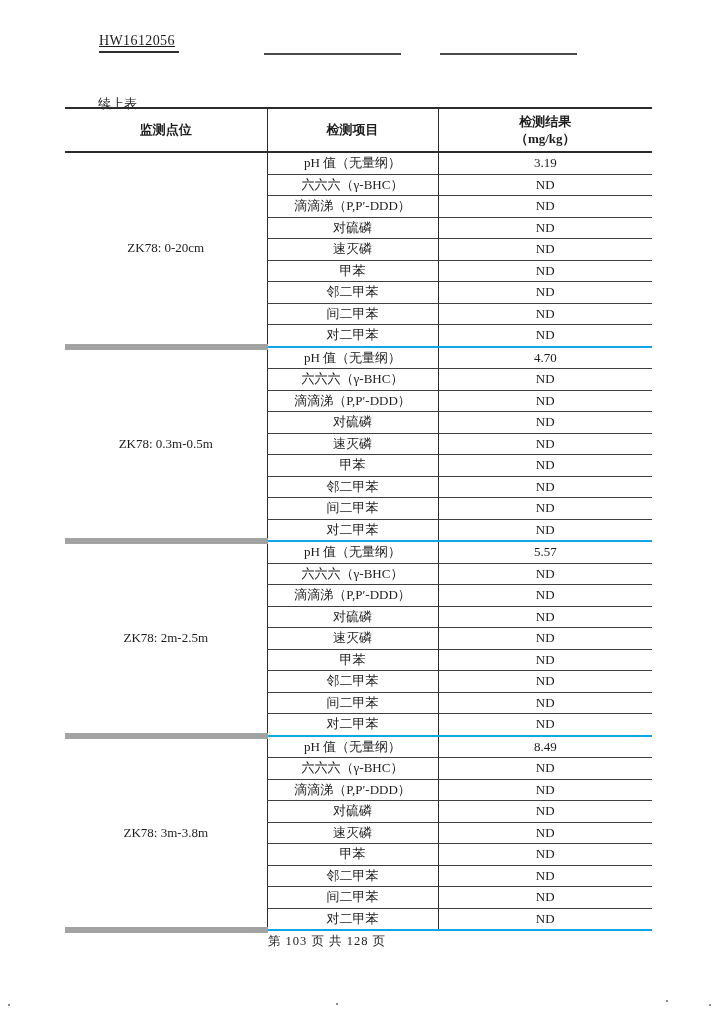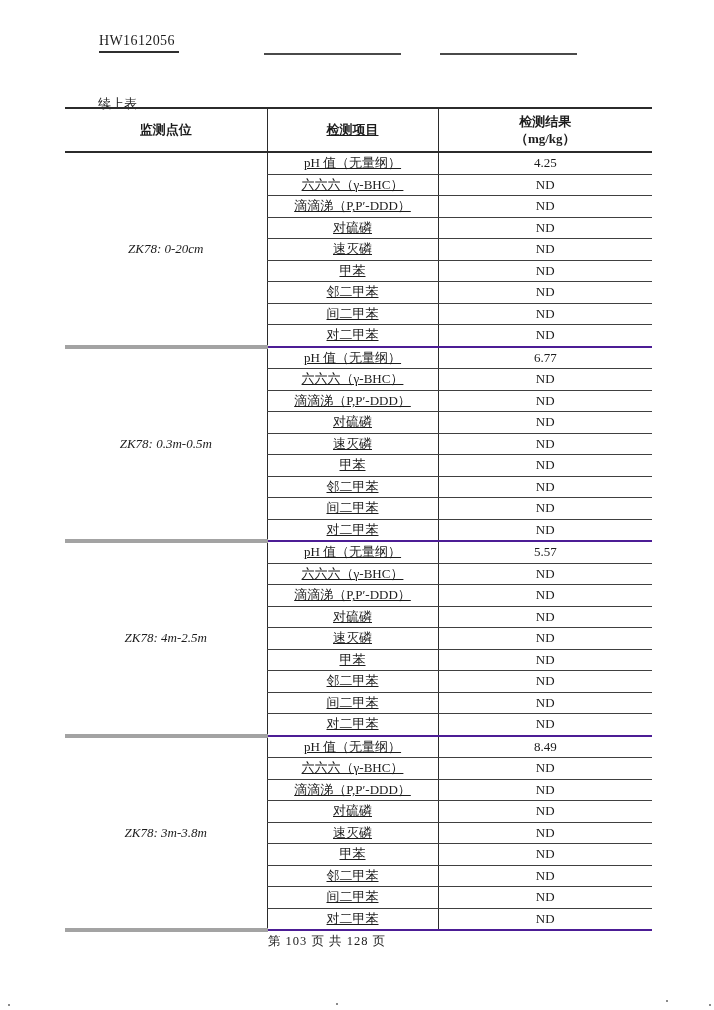--- a/index.html
+++ b/index.html
@@ -4,41 +4,41 @@
 <style>
   html,body { margin:0; padding:0; }
   body {
     width:714px; height:1010px; position:relative; overflow:hidden;
     background:#ffffff; color:#1c1c1c;
     font-family:"Liberation Serif","DejaVu Serif",serif;
   }
   .doc-number {
     position:absolute; left:99px; top:33px;
     font-size:14px; letter-spacing:0.4px;
-    border-bottom:2px solid #2f2f2f; padding:0 4px 2px 0;
+    border-bottom:2px solid #2f2f2f; padding:0 4px 2px 0;text-decoration:underline;
   }
   .artifact-line { position:absolute; height:2px; background:#4a4a4a; top:53px; }
   .artifact-line.a1 { left:264px; width:137px; }
   .artifact-line.a2 { left:440px; width:137px; }
   .cont-label { position:absolute; left:98px; top:95px; font-size:13px; }
 
   .table-wrap { position:absolute; left:65px; top:107px; }
   table.results { border-collapse:collapse; table-layout:fixed; width:587px; border-top:2px solid #2b2b2b; }
   col.c-site { width:202px; }
   col.c-item { width:171px; }
   col.c-val  { width:214px; }
   thead tr { border-bottom:2px solid #2b2b2b; }
   th { font-weight:bold; font-size:13px; text-align:center; padding:2px 0; vertical-align:middle; }
   th.head-site { height:38px;margin-top:11px; }
-  th.head-item, td.item-cell { border-left:1.5px solid #2b2b2b; border-right:1.5px solid #2b2b2b;text-decoration:underline; }
+  th.head-item, td.item-cell { border-left:1.5px solid #2b2b2b; border-right:1.5px solid #2b2b2b; }
   th .hline { line-height:17px; }
   td { font-size:13px; text-align:center; height:20.5px; padding:0; vertical-align:middle; }
   td.item-cell, td.value-cell { border-bottom:1px solid #404040; }
-  td.site-cell { border-bottom:4px solid #a3a3a3; font-size:13px;font-style:italic; }
-  tr.group-end td.item-cell, tr.group-end td.value-cell { border-bottom:2px solid #4c1d95; }
+  td.site-cell { border-bottom:6px solid #a3a3a3; font-size:13px; }
+  tr.group-end td.item-cell, tr.group-end td.value-cell { border-bottom:2px solid #0ea5e9; }
 
   .page-footer {
     position:absolute; top:933px; left:0; width:654px;
     text-align:center; font-size:12.5px; letter-spacing:1px;
   }
   .speck { position:absolute; width:2px; height:2px; background:#8a8a8a; }
   .s1 { left:8px; top:1004px; }
   .s2 { left:336px; top:1003px; }
   .s3 { left:666px; top:1000px; }
   .s4 { left:709px; top:1004px; }
@@ -65,21 +65,21 @@
         <th class="head-result">
           <div class="hline">检测结果</div>
           <div class="hline">（mg/kg）</div>
         </th>
       </tr>
     </thead>
     <tbody>
         <tr>
           <td rowspan="9" class="site-cell">ZK78: 0-20cm</td>
           <td class="item-cell">pH 值（无量纲）</td>
-          <td class="value-cell">4.25</td>
+          <td class="value-cell">3.19</td>
         </tr>
         <tr>
           <td class="item-cell">六六六（γ-BHC）</td>
           <td class="value-cell">ND</td>
         </tr>
         <tr>
           <td class="item-cell">滴滴涕（P,P′-DDD）</td>
           <td class="value-cell">ND</td>
         </tr>
         <tr>
@@ -102,56 +102,56 @@
           <td class="item-cell">间二甲苯</td>
           <td class="value-cell">ND</td>
         </tr>
         <tr class="group-end">
           <td class="item-cell">对二甲苯</td>
           <td class="value-cell">ND</td>
         </tr>
         <tr>
           <td rowspan="9" class="site-cell">ZK78: 0.3m-0.5m</td>
           <td class="item-cell">pH 值（无量纲）</td>
-          <td class="value-cell">6.77</td>
-        </tr>
-        <tr>
-          <td class="item-cell">六六六（γ-BHC）</td>
-          <td class="value-cell">ND</td>
-        </tr>
-        <tr>
-          <td class="item-cell">滴滴涕（P,P′-DDD）</td>
-          <td class="value-cell">ND</td>
-        </tr>
-        <tr>
-          <td class="item-cell">对硫磷</td>
-          <td class="value-cell">ND</td>
-        </tr>
-        <tr>
-          <td class="item-cell">速灭磷</td>
-          <td class="value-cell">ND</td>
-        </tr>
-        <tr>
-          <td class="item-cell">甲苯</td>
-          <td class="value-cell">ND</td>
-        </tr>
-        <tr>
-          <td class="item-cell">邻二甲苯</td>
-          <td class="value-cell">ND</td>
-        </tr>
-        <tr>
-          <td class="item-cell">间二甲苯</td>
-          <td class="value-cell">ND</td>
-        </tr>
-        <tr class="group-end">
-          <td class="item-cell">对二甲苯</td>
-          <td class="value-cell">ND</td>
-        </tr>
-        <tr>
-          <td rowspan="9" class="site-cell">ZK78: 4m-2.5m</td>
+          <td class="value-cell">4.70</td>
+        </tr>
+        <tr>
+          <td class="item-cell">六六六（γ-BHC）</td>
+          <td class="value-cell">ND</td>
+        </tr>
+        <tr>
+          <td class="item-cell">滴滴涕（P,P′-DDD）</td>
+          <td class="value-cell">ND</td>
+        </tr>
+        <tr>
+          <td class="item-cell">对硫磷</td>
+          <td class="value-cell">ND</td>
+        </tr>
+        <tr>
+          <td class="item-cell">速灭磷</td>
+          <td class="value-cell">ND</td>
+        </tr>
+        <tr>
+          <td class="item-cell">甲苯</td>
+          <td class="value-cell">ND</td>
+        </tr>
+        <tr>
+          <td class="item-cell">邻二甲苯</td>
+          <td class="value-cell">ND</td>
+        </tr>
+        <tr>
+          <td class="item-cell">间二甲苯</td>
+          <td class="value-cell">ND</td>
+        </tr>
+        <tr class="group-end">
+          <td class="item-cell">对二甲苯</td>
+          <td class="value-cell">ND</td>
+        </tr>
+        <tr>
+          <td rowspan="9" class="site-cell">ZK78: 2m-2.5m</td>
           <td class="item-cell">pH 值（无量纲）</td>
           <td class="value-cell">5.57</td>
         </tr>
         <tr>
           <td class="item-cell">六六六（γ-BHC）</td>
           <td class="value-cell">ND</td>
         </tr>
         <tr>
           <td class="item-cell">滴滴涕（P,P′-DDD）</td>
           <td class="value-cell">ND</td>

